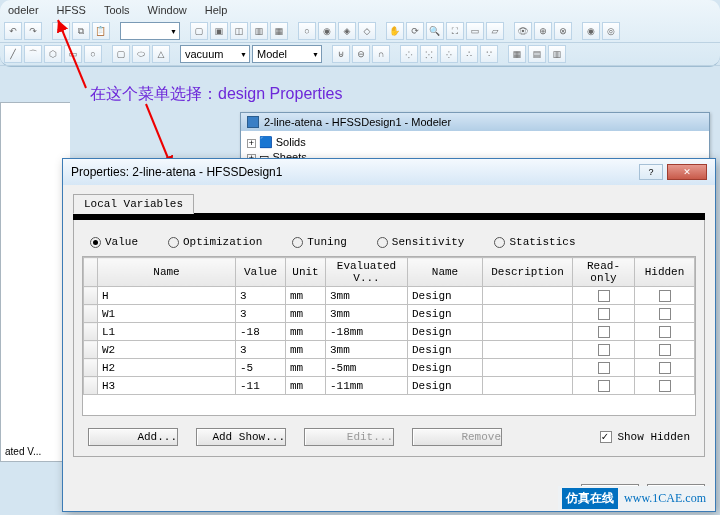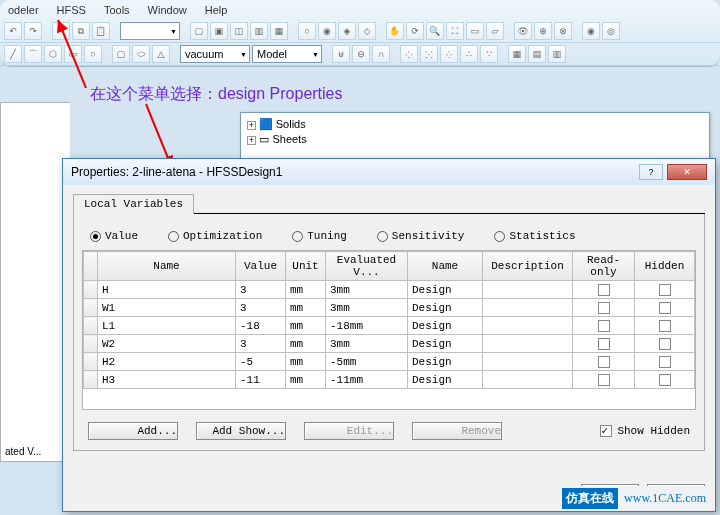--- a/index.html
+++ b/index.html
@@ -149,21 +149,21 @@
   width: 40px;
   background: linear-gradient(#e6998f,#c85a4a);
   color: #fff;
   border-color: #a03d30;
 }
 .dialog-body {
   padding: 8px 10px;
 }
 .tab-strip {
   display: flex;
-  border-bottom: 1px solid #000000;
+  border-bottom: 7px solid #000000;
   text-align: right;
 }
 .tab {
   border: 1px solid #aaa;
   border-bottom: 1px solid #f0f0f0;
   padding: 3px 10px;
   background: #f0f0f0;
   position: relative;
   top: 1px;
   font-family: "Courier New", monospace;
@@ -379,20 +379,24 @@
   <line x1="18" y1="4" x2="44" y2="68" stroke="#e00" stroke-width="2" marker-end="url(#ah2)"></line>
 </svg>
 
 <div class="annotation">在这个菜单选择：design Properties</div>
 
 <div class="leftpanel">
   <div style="position:absolute;bottom:4px;left:4px;font-size:10px">ated V...</div>
 </div>
 
 <div class="modeler-window">
+  <div class="modeler-title">
+    <span class="micon"></span>
+    <span>2-line-atena - HFSSDesign1 - Modeler</span>
+  </div>
   <div class="tree">
     <div class="tree-row"><span class="tree-plus">+</span>🟦 <span>Solids</span></div>
     <div class="tree-row"><span class="tree-plus">+</span>▭ <span>Sheets</span></div>
   </div>
 </div>
 
 <div class="dialog">
   <div class="dialog-title">
     <span>Properties: 2-line-atena - HFSSDesign1</span>
     <div class="title-btns">

